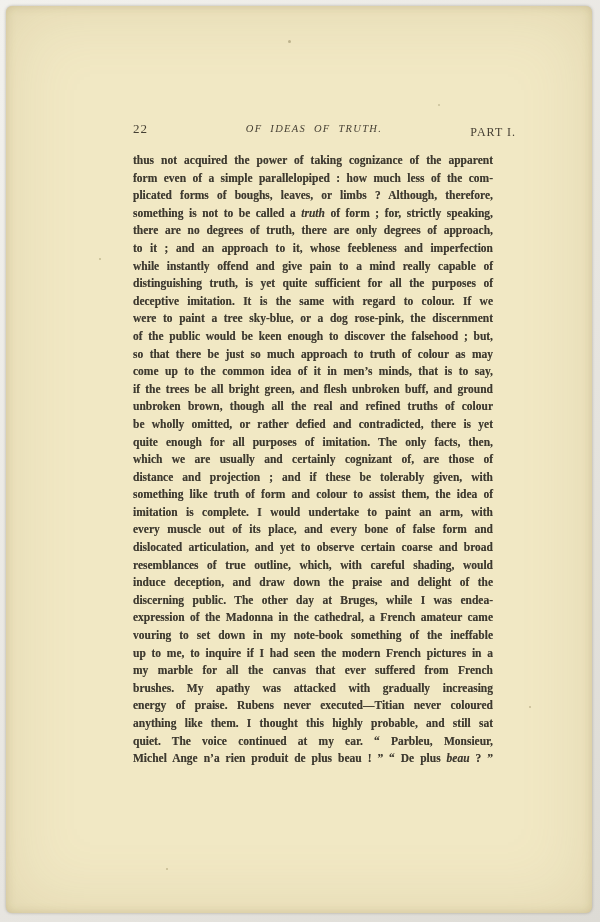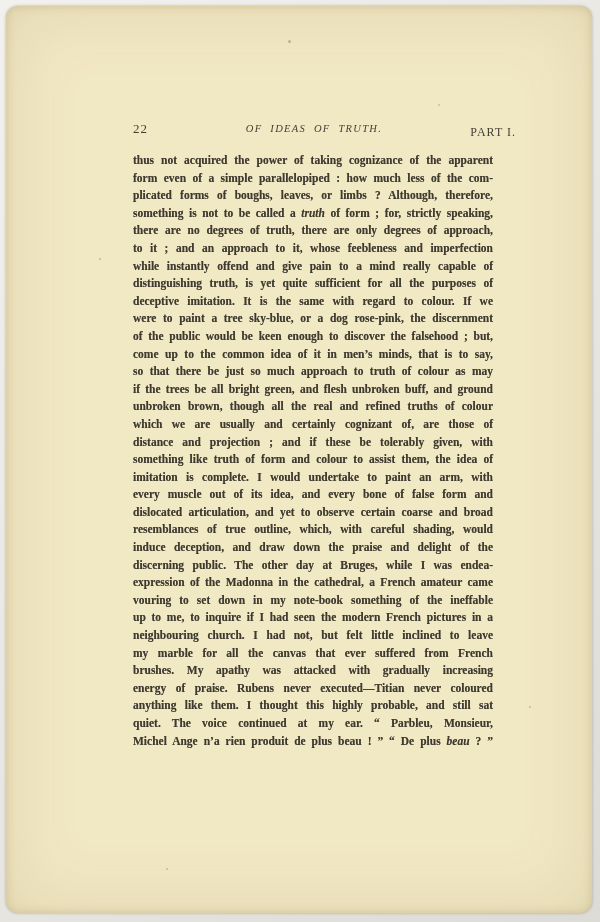--- a/index.html
+++ b/index.html
@@ -16,21 +16,21 @@
   }
   .page {
     position: absolute;
     top: 6px; left: 6px; right: 8px; bottom: 9px;
     background: linear-gradient(155deg, #f4ecca 0%, #f1e8c4 55%, #eade bb 100%);
     background-color: #f1e8c4;
     box-shadow:
       0 0 3px rgba(60,55,40,0.35),
       inset 0 0 10px rgba(150,130,80,0.30),
       inset 0 0 70px rgba(160,140,90,0.20);
-    border-radius: 12px;
+    border-radius: 6px;
   }
   .header {
     position: absolute;
     top: 113px; left: 0; right: 0; height: 20px;
     color: #453f33;
   }
   .page-number {
     position: absolute; left: 127px; top: 2px;
     font-size: 13px; letter-spacing: 1px;
   }
@@ -86,37 +86,38 @@
         <div class="line"><span>form even of a simple parallelopiped : how much less of the com-</span></div>
         <div class="line"><span>plicated forms of boughs, leaves, or limbs ?  Although, therefore,</span></div>
         <div class="line"><span>something is not to be called a </span><i>truth</i><span> of form ; for, strictly speaking,</span></div>
         <div class="line"><span>there are no degrees of truth, there are only degrees of approach,</span></div>
         <div class="line"><span>to it ; and an approach to it, whose feebleness and imperfection</span></div>
         <div class="line"><span>while instantly offend and give pain to a mind really capable of</span></div>
         <div class="line"><span>distinguishing truth, is yet quite sufficient for all the purposes of</span></div>
         <div class="line"><span>deceptive imitation.  It is the same with regard to colour.  If we</span></div>
         <div class="line"><span>were to paint a tree sky-blue, or a dog rose-pink, the discernment</span></div>
         <div class="line"><span>of the public would be keen enough to discover the falsehood ; but,</span></div>
+        <div class="line"><span>so that there be just so much approach to truth of colour as may</span></div>
         <div class="line"><span>come up to the common idea of it in men’s minds, that is to say,</span></div>
-        <div class="line"><span>so that there be just so much approach to truth of colour as may</span></div>
         <div class="line"><span>if the trees be all bright green, and flesh unbroken buff, and ground</span></div>
         <div class="line"><span>unbroken brown, though all the real and refined truths of colour</span></div>
+        <div class="line"><span>be wholly omitted, or rather defied and contradicted, there is yet</span></div>
+        <div class="line"><span>quite enough for all purposes of imitation.  The only facts, then,</span></div>
         <div class="line"><span>which we are usually and certainly cognizant of, are those of</span></div>
         <div class="line"><span>distance and projection ; and if these be tolerably given, with</span></div>
         <div class="line"><span>something like truth of form and colour to assist them, the idea of</span></div>
         <div class="line"><span>imitation is complete.  I would undertake to paint an arm, with</span></div>
-        <div class="line"><span>every muscle out of its idea, and every bone of false form and</span></div>
+        <div class="line"><span>every muscle out of its place, and every bone of false form and</span></div>
         <div class="line"><span>dislocated articulation, and yet to observe certain coarse and broad</span></div>
         <div class="line"><span>resemblances of true outline, which, with careful shading, would</span></div>
         <div class="line"><span>induce deception, and draw down the praise and delight of the</span></div>
         <div class="line"><span>discerning public.  The other day at Bruges, while I was endea-</span></div>
         <div class="line"><span>expression of the Madonna in the cathedral, a French amateur came</span></div>
         <div class="line"><span>vouring to set down in my note-book something of the ineffable</span></div>
         <div class="line"><span>up to me, to inquire if I had seen the modern French pictures in a</span></div>
-        <div class="line"><span>neighbouring church.  I had not, but felt little inclined to leave</span></div>
         <div class="line"><span>my marble for all the canvas that ever suffered from French</span></div>
         <div class="line"><span>brushes.  My apathy was attacked with gradually increasing</span></div>
         <div class="line"><span>energy of praise.  Rubens never executed—Titian never coloured</span></div>
         <div class="line"><span>anything like them.  I thought this highly probable, and still sat</span></div>
         <div class="line"><span>quiet.  The voice continued at my ear.  “ Parbleu, Monsieur,</span></div>
         <div class="line"><span>Michel Ange n’a rien produit de plus beau ! ”  “ De plus </span><i>beau</i><span> ? ”</span></div>
       </div>
 
     <div class="speck s1"></div>
     <div class="speck s2"></div>

